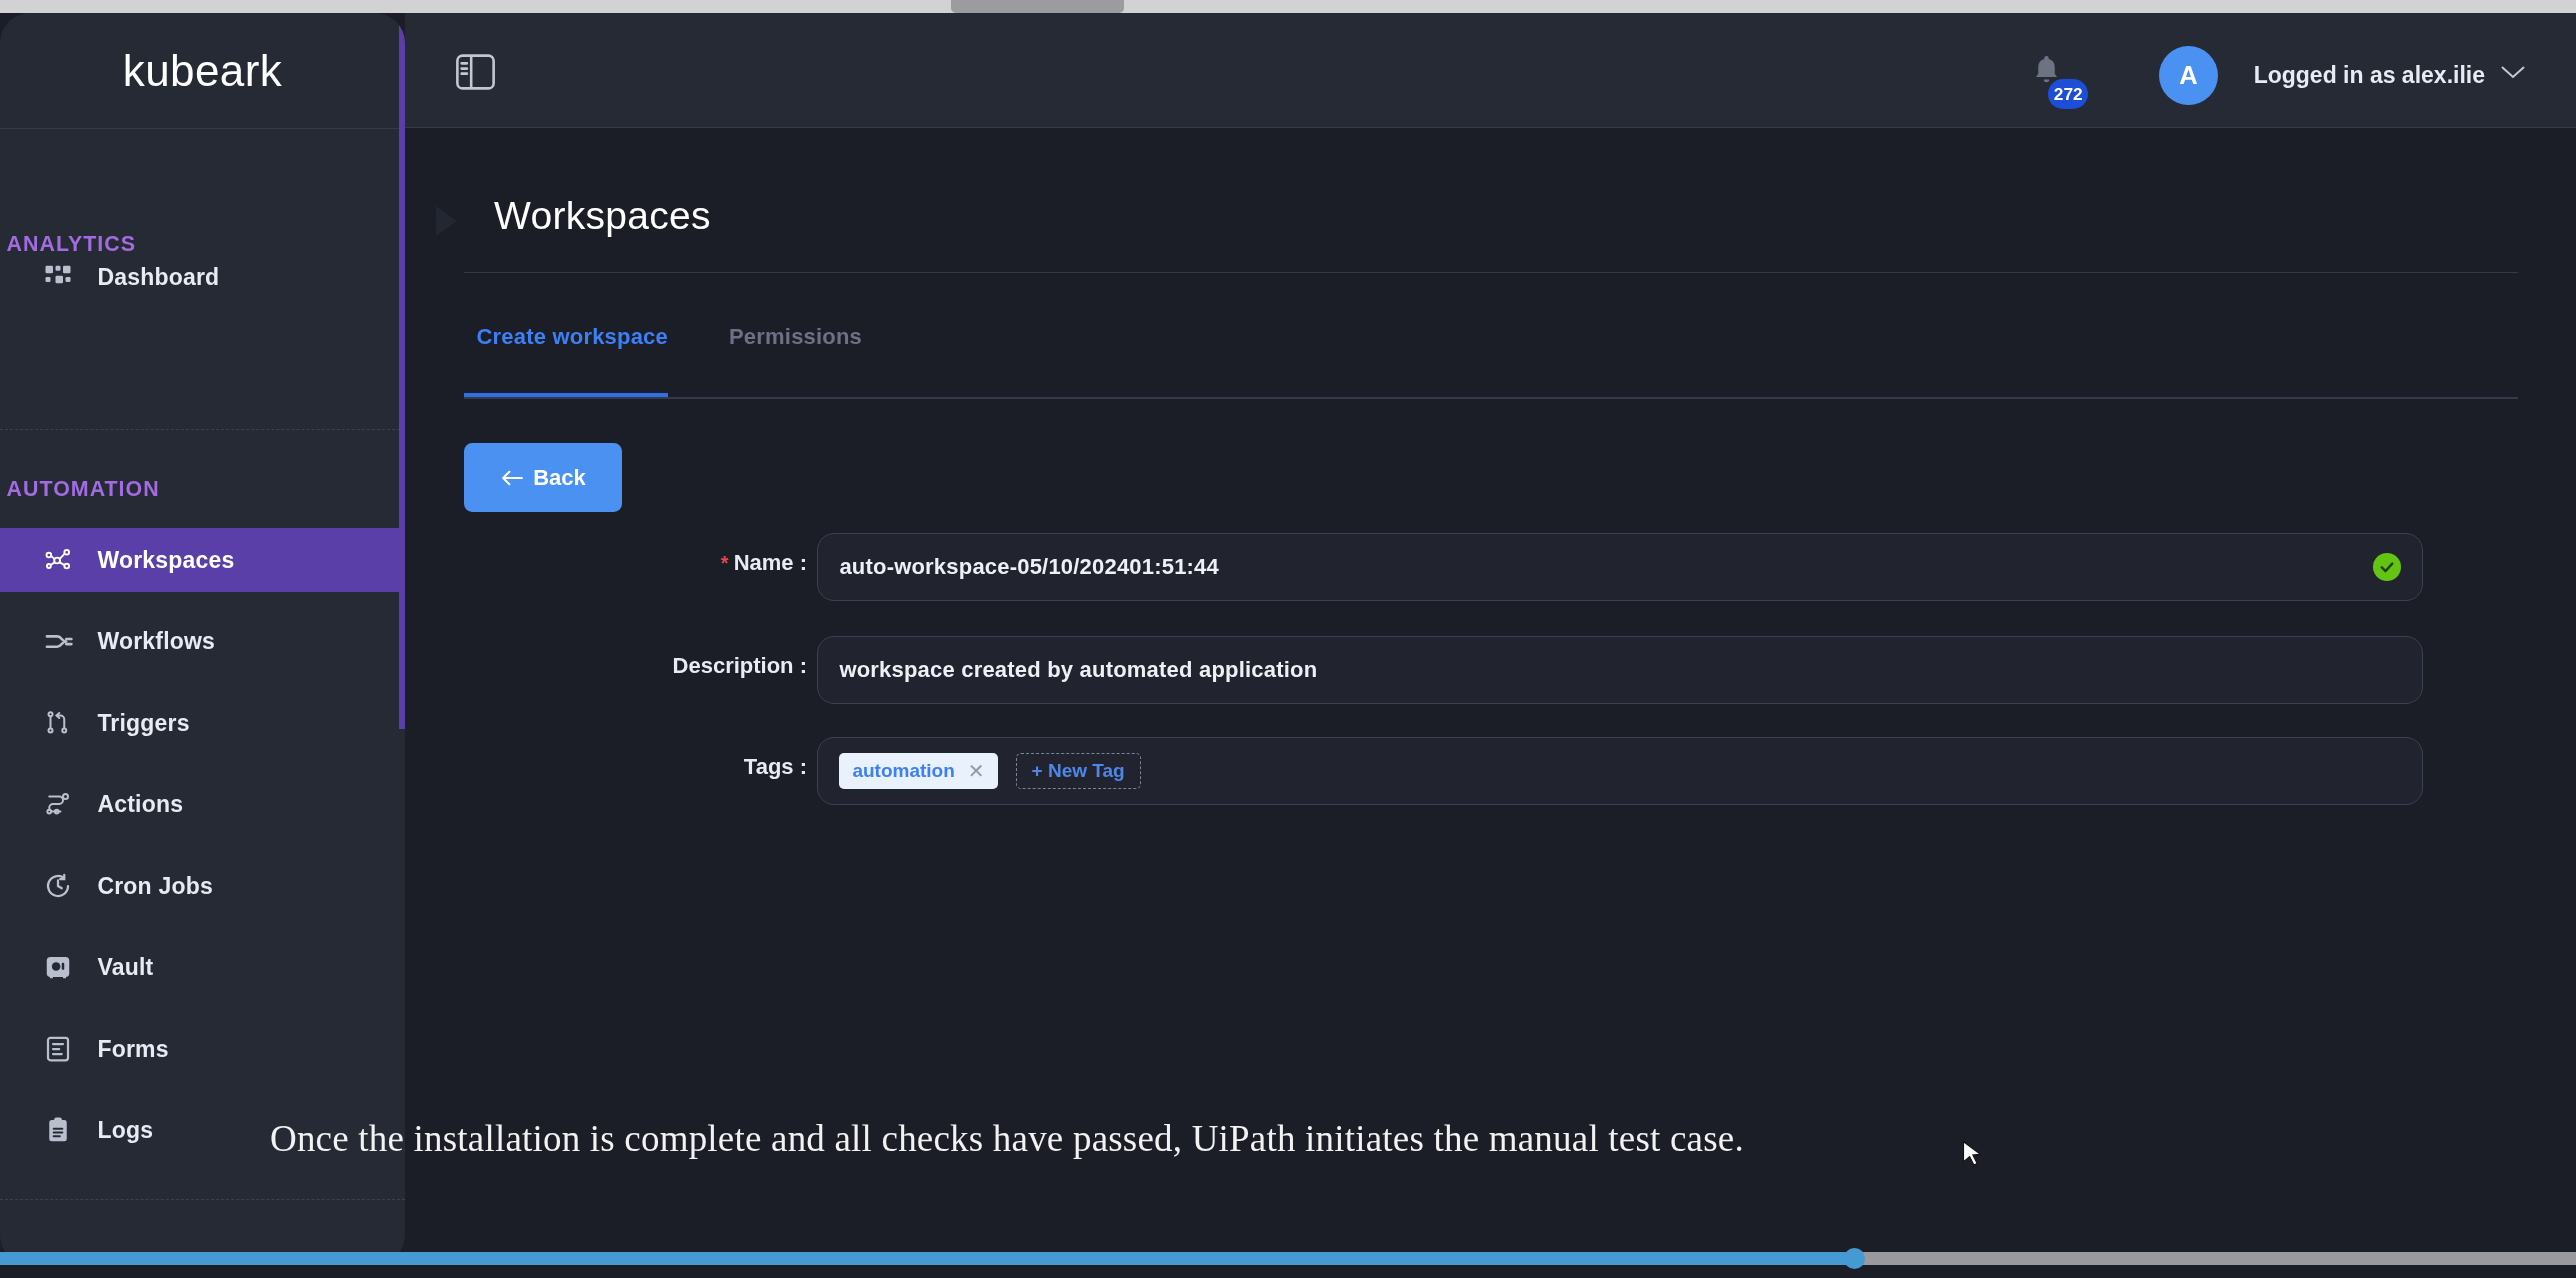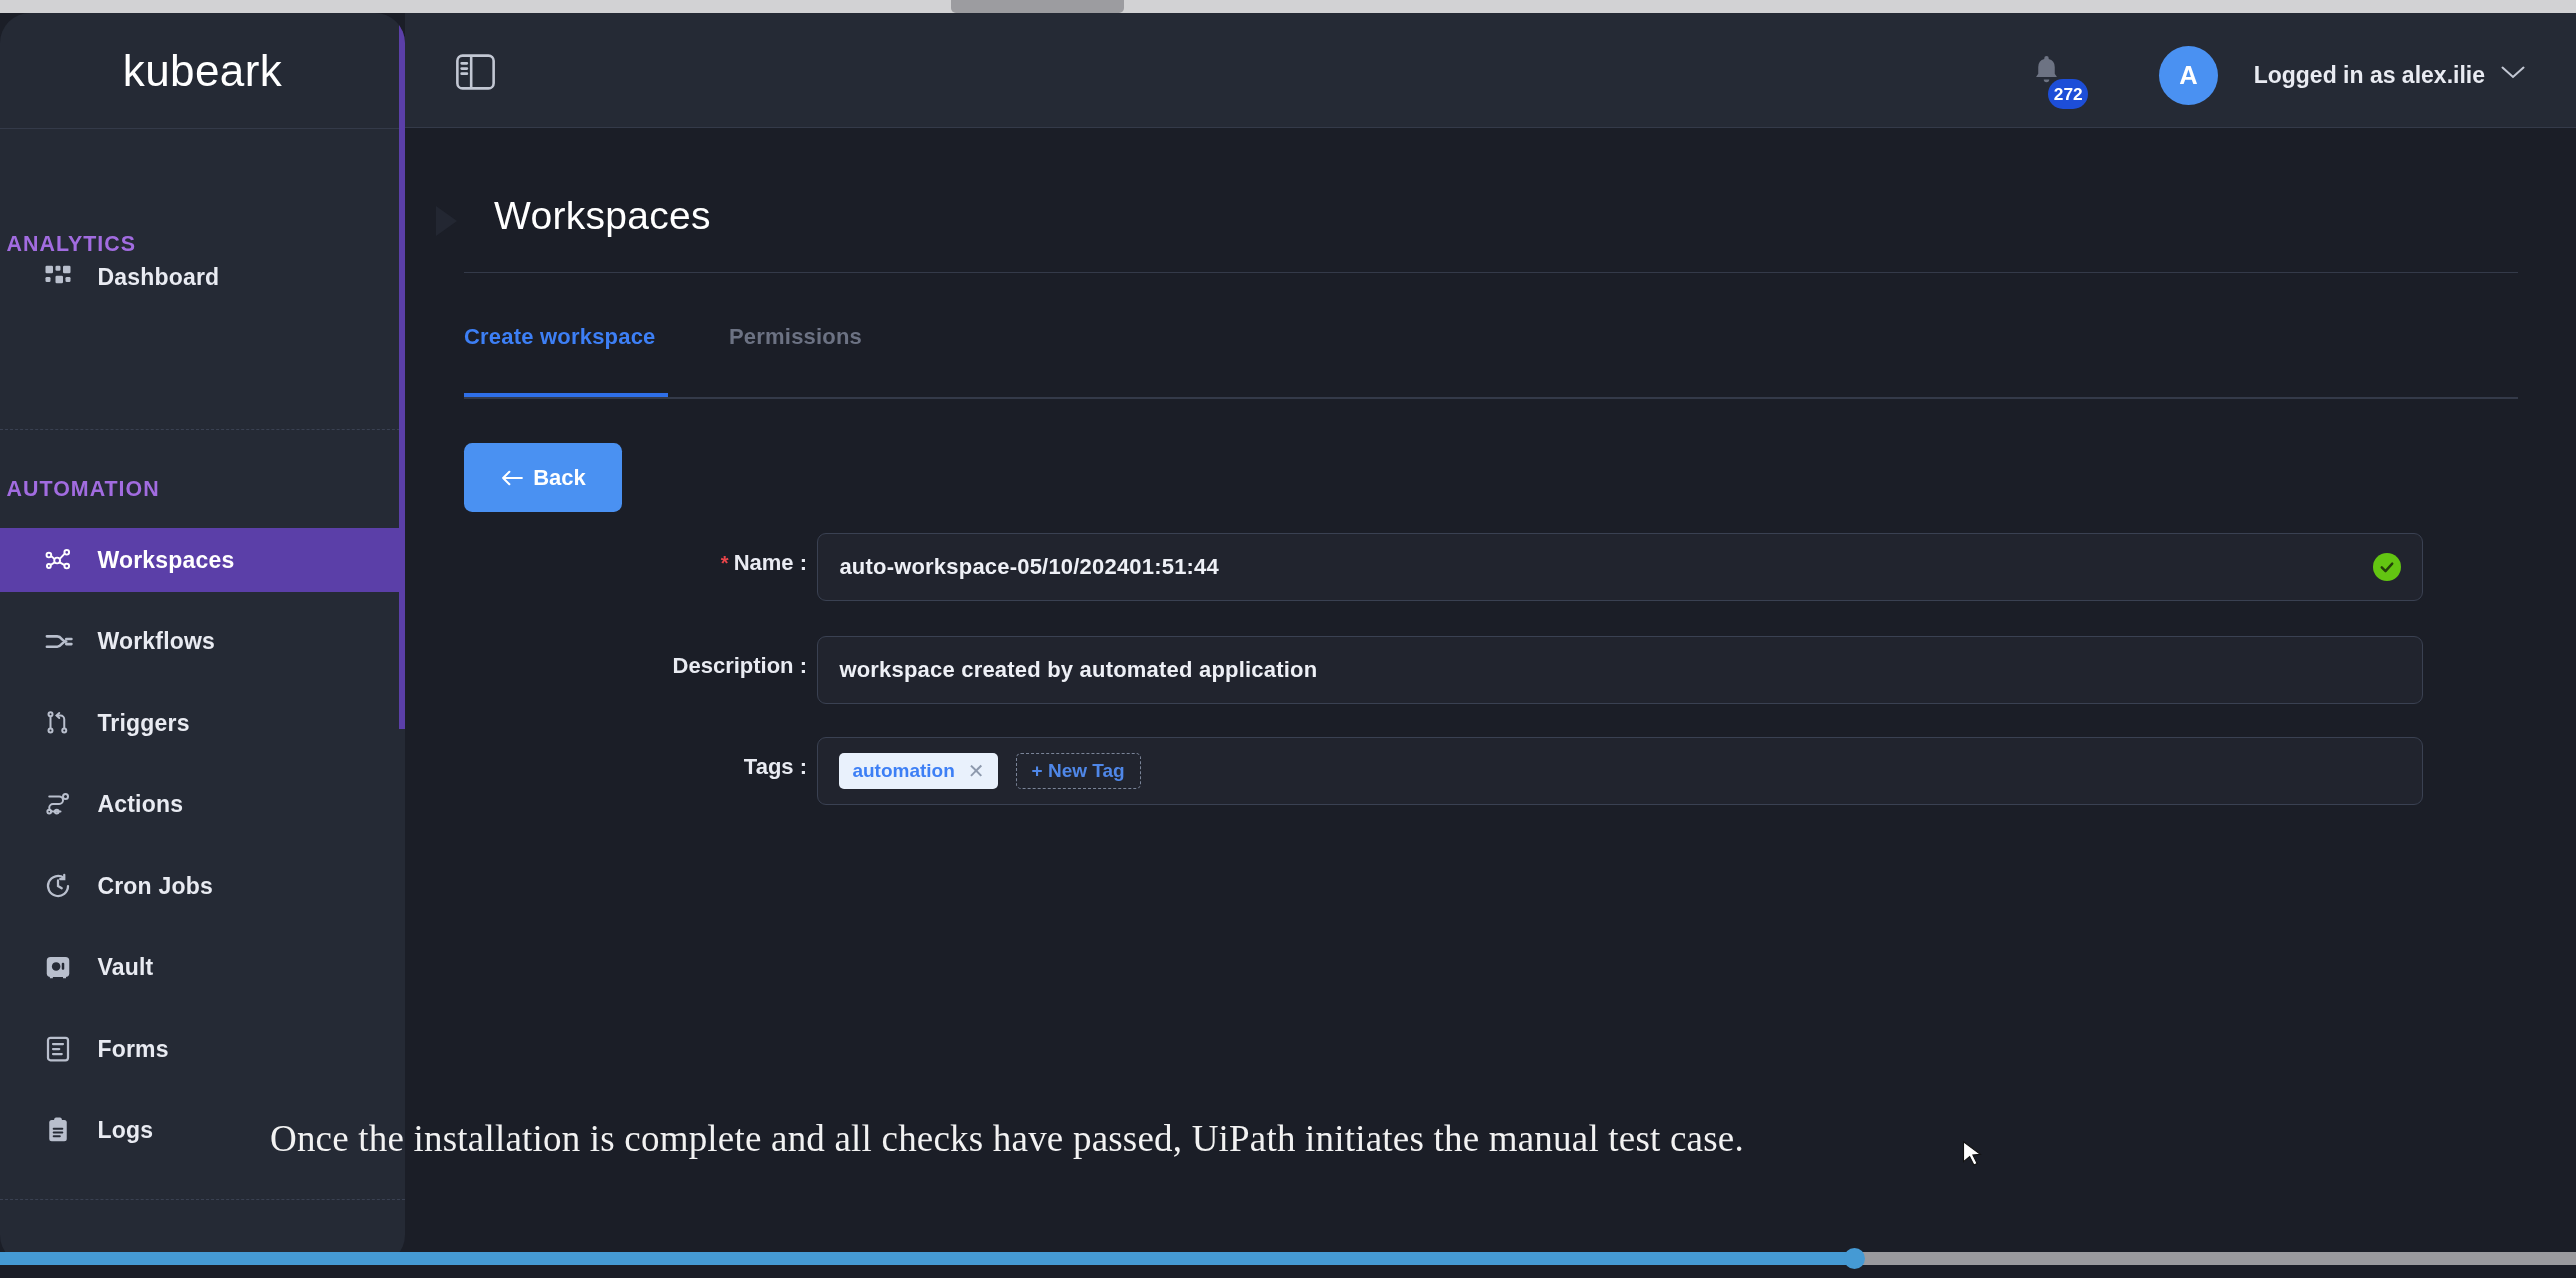--- a/index.html
+++ b/index.html
@@ -139,21 +139,21 @@
     position: absolute; left: 59px; top: 144px; width: 2054px; height: 0.8px;
     background: #343a49;
   }
 
   .tabs { position: absolute; left: 59px; top: 196px; height: 74px; }
   .tab {
     position: absolute; top: 0; height: 74px;
     font-size: 22px; font-weight: 700; cursor: pointer;
     color: #6c7283; letter-spacing: 0.2px;
   }
-  .tab.active { color: #3d7ff5; }
+  .tab.active { color: #3d7ff5; text-align: right; }
   .tab-underline {
     position: absolute; left: 0; bottom: 0; height: 5px; background: #2f6fe8;
   }
   .tabs-rule {
     position: absolute; left: 59px; top: 269px; width: 2054px; height: 1.6px;
     background: #343a49;
   }
 
   .back-btn {
     position: absolute; left: 59px; top: 315px;
@@ -171,21 +171,21 @@
   .row-tags { top: 609px; }
 
   .field-label {
     position: absolute; right: 1769px; top: 16.5px;
     color: #e9ebf2; font-size: 22px; font-weight: 700; white-space: nowrap;
   }
   .req-star { color: #e8454a; font-size: 20px; margin-right: 5px; }
 
   .field-box {
     position: absolute; left: 412px; width: 1606px; height: 68px;
-    background: #21242e; border: 0.8px solid #3a4152; border-radius: 9px;
+    background: #21242e; border: 0.8px solid #3a4152; border-radius: 17px;
     display: flex; align-items: center;
     padding: 0 21.4px;
   }
   .field-value {
     color: #eef0f6; font-size: 22px; font-weight: 700; letter-spacing: 0.2px;
   }
   .ok-check {
     position: absolute; right: 21.4px; top: 50%; transform: translateY(-50%);
     width: 28px; height: 28px; border-radius: 50%;
     background: #63c512; display: flex; align-items: center; justify-content: center;

